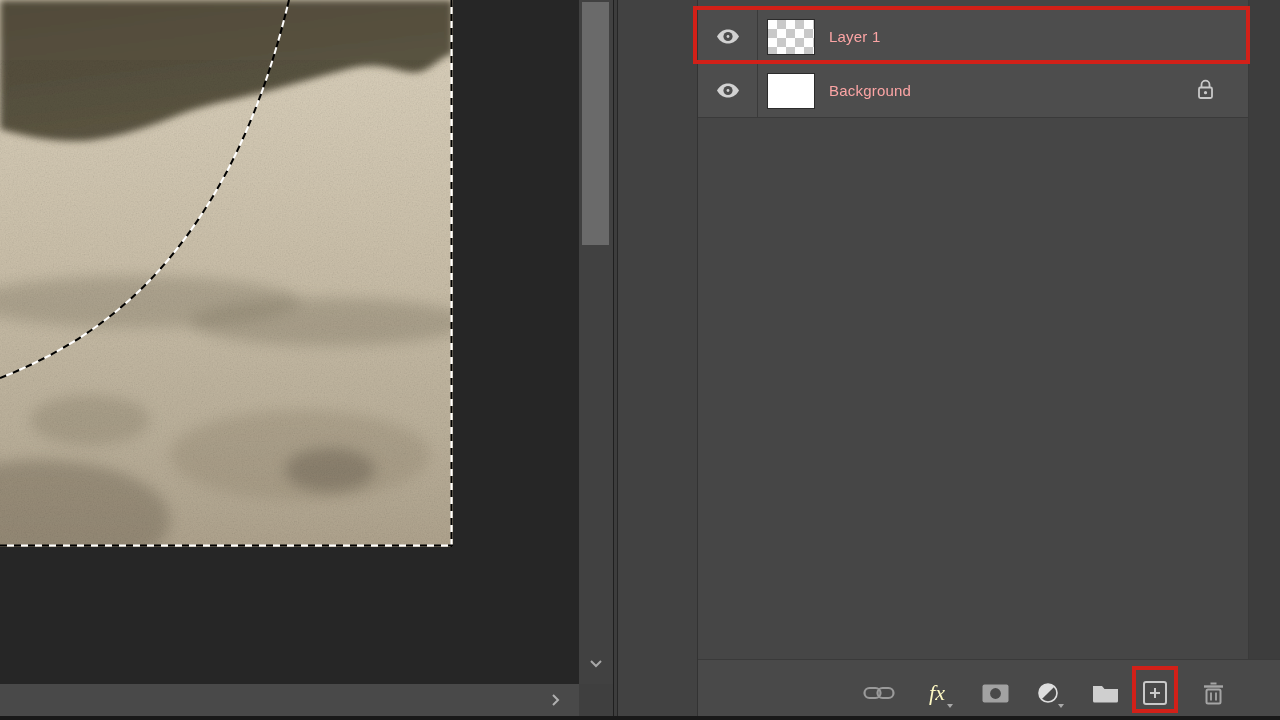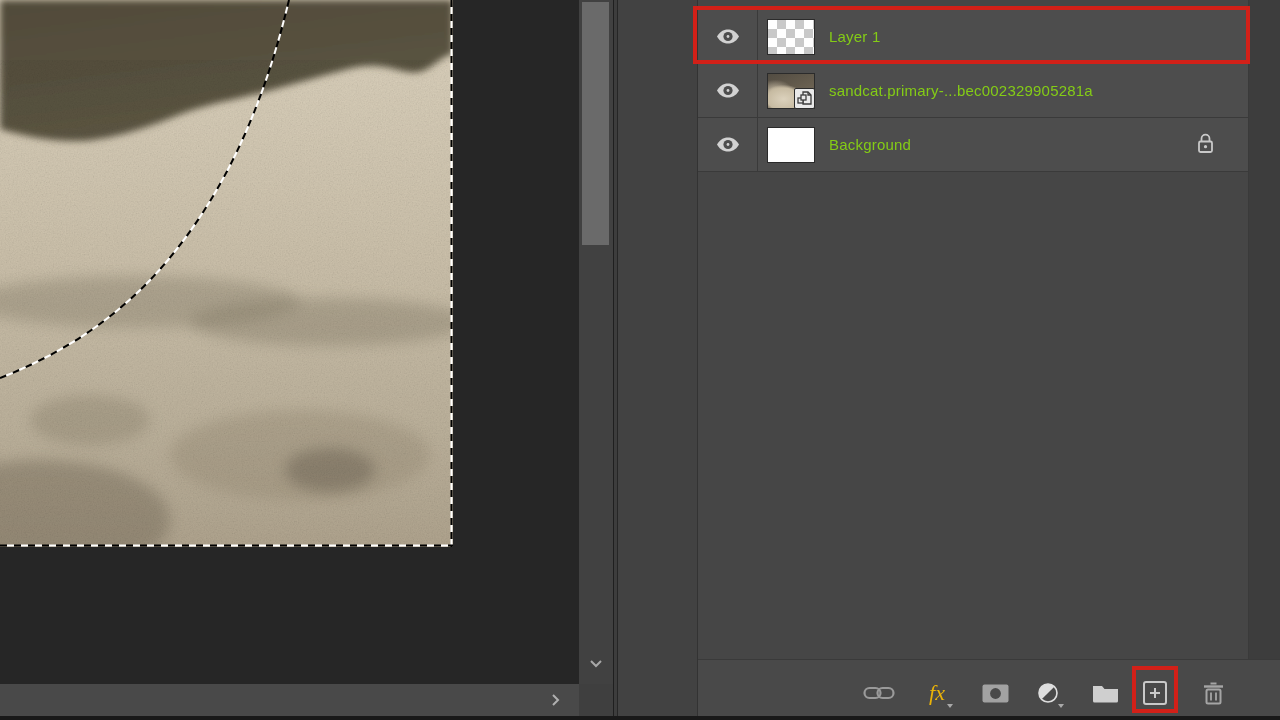--- a/index.html
+++ b/index.html
@@ -43,34 +43,34 @@
       background-image:linear-gradient(45deg,#c9c9c9 25%,transparent 25%,transparent 75%,#c9c9c9 75%),
                        linear-gradient(45deg,#c9c9c9 25%,transparent 25%,transparent 75%,#c9c9c9 75%);
       background-size:18px 18px; background-position:0 0,9px 9px; }
   .thumb-image { background:
       radial-gradient(ellipse 30px 20px at 34% 74%, #dcd2bd 0%, #c7bba2 55%, rgba(199,187,162,0) 72%),
       radial-gradient(ellipse 24px 16px at 16% 52%, #cfc3ac 0%, rgba(207,195,172,0) 75%),
       linear-gradient(155deg, #524c42 0%, #665d4e 50%, #7a7060 100%); }
   .thumb-white { background:#ffffff; }
   .so-badge { position:absolute; right:-1px; bottom:-1px; width:21px; height:21px; background:#e9e9e9;
               border:1px solid #2b2b2b; border-radius:2px; display:flex; align-items:center; justify-content:center; }
-  .layer-label { margin-left:14px; font-size:15px; color:#84cc16; letter-spacing:.2px; white-space:nowrap; }
+  .layer-label { margin-left:14px; font-size:15px; color:#fca5a5; letter-spacing:.2px; white-space:nowrap; }
   .label-italic { }
   .lock-wrap { position:absolute; right:34px; top:50%; transform:translateY(-50%); }
 
   
   #layers-toolbar { position:absolute; left:0; top:659px; width:582px; height:57px; background:#494949;
                     border-top:1px solid #3a3a3a; }
   .tb-btn { position:absolute; top:675px; width:36px; height:36px; display:flex; align-items:center;
             justify-content:center; cursor:pointer; background:transparent; border:none; }
   
   #btn-link   { left:163px; } #btn-fx     { left:221px; } #btn-mask   { left:279px; }
   #btn-adjust { left:332px; } #btn-group  { left:389px; } #btn-new    { left:439px; }
   #btn-trash  { left:497px; }
-  .fx-text { font-family:"Liberation Serif", serif; font-style:italic; font-size:22px; color:#eab308; line-height:1; }
+  .fx-text { font-family:"Liberation Serif", serif; font-style:italic; font-size:22px; color:#fef9c3; line-height:1; }
   .caret { position:absolute; right:2px; bottom:3px; width:0; height:0;
            border-left:3.5px solid transparent; border-right:3.5px solid transparent; border-top:4px solid #a9a9a9; }
 
   
   .annotation { position:absolute; border:4px solid #d22018; pointer-events:none; z-index:50; }
   #annotation-layer1 { left:693px; top:6px; width:557px; height:58px; }
   #annotation-newlayer { left:1132px; top:666px; width:46px; height:47px; }
 
   #bottom-strip { position:absolute; left:0; top:716px; width:1280px; height:4px; background:#191919; }
 </style>
@@ -169,40 +169,20 @@
           <svg width="24" height="15" viewBox="0 0 24 15">
             <path d="M1,7.5 C4.5,1.5 8.5,0.5 12,0.5 C15.5,0.5 19.5,1.5 23,7.5 C19.5,13.5 15.5,14.5 12,14.5 C8.5,14.5 4.5,13.5 1,7.5 Z" fill="#d2d2d2"></path>
             <circle cx="12" cy="7.5" r="4.6" fill="#4d4d4d"></circle>
             <circle cx="12" cy="7.5" r="1.4" fill="#d2d2d2"></circle>
           </svg>
         </div>
         <div class="thumb thumb-checker"></div>
         <span class="layer-label">Layer 1</span>
       </div>
 
-      <div class="layer-row">
-        <div class="eye-cell">
-          <svg width="24" height="15" viewBox="0 0 24 15">
-            <path d="M1,7.5 C4.5,1.5 8.5,0.5 12,0.5 C15.5,0.5 19.5,1.5 23,7.5 C19.5,13.5 15.5,14.5 12,14.5 C8.5,14.5 4.5,13.5 1,7.5 Z" fill="#d2d2d2"></path>
-            <circle cx="12" cy="7.5" r="4.6" fill="#4d4d4d"></circle>
-            <circle cx="12" cy="7.5" r="1.4" fill="#d2d2d2"></circle>
-          </svg>
-        </div>
-        <div class="thumb thumb-image">
-          <div class="so-badge">
-            <svg width="15" height="15" viewBox="0 0 15 15">
-              <path d="M6,1 h5 l3,3 v9 h-8 z" fill="#e9e9e9" stroke="#3c3c3c" stroke-width="1.3"></path>
-              <path d="M11,1 v3 h3" fill="none" stroke="#3c3c3c" stroke-width="1.3"></path>
-              <rect x="1" y="7" width="5" height="5" fill="#e9e9e9" stroke="#3c3c3c" stroke-width="1.3"></rect>
-              <rect x="4" y="4" width="5" height="5" fill="#e9e9e9" stroke="#3c3c3c" stroke-width="1.3"></rect>
-            </svg>
-          </div>
-        </div>
-        <span class="layer-label">sandcat.primary-...bec002329905281a</span>
-      </div>
 
       <div class="layer-row">
         <div class="eye-cell">
           <svg width="24" height="15" viewBox="0 0 24 15">
             <path d="M1,7.5 C4.5,1.5 8.5,0.5 12,0.5 C15.5,0.5 19.5,1.5 23,7.5 C19.5,13.5 15.5,14.5 12,14.5 C8.5,14.5 4.5,13.5 1,7.5 Z" fill="#d2d2d2"></path>
             <circle cx="12" cy="7.5" r="4.6" fill="#4d4d4d"></circle>
             <circle cx="12" cy="7.5" r="1.4" fill="#d2d2d2"></circle>
           </svg>
         </div>
         <div class="thumb thumb-white"></div>

